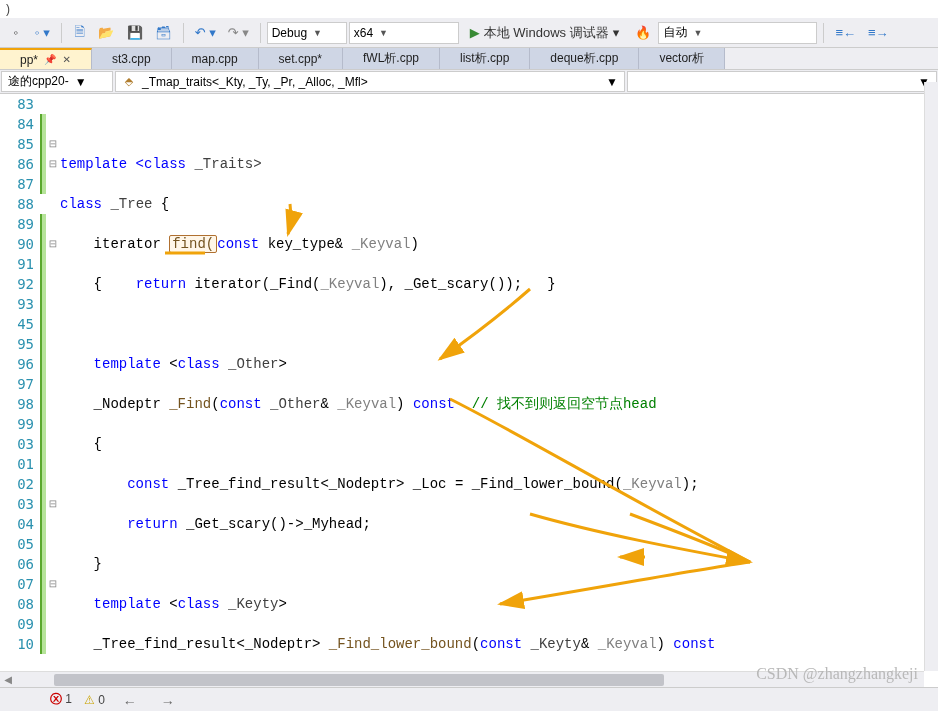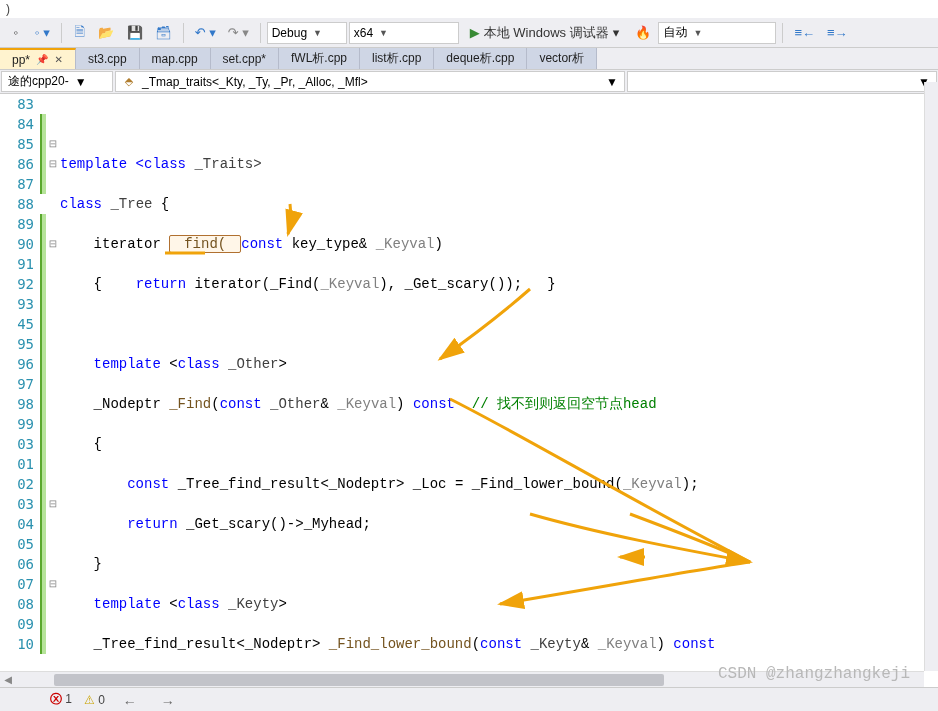--- a/index.html
+++ b/index.html
@@ -33,21 +33,21 @@
     display: inline-flex; align-items: center;
     height: 22px; background: #fff; border: 1px solid #ccc;
     padding: 0 4px; font-size: 12px; gap: 6px;
   }
   .dropdown .chev { font-size: 9px; color: #555; }
   .play { color: #388a34; margin-right: 4px; }
   .tabstrip {
     display: flex; height: 22px; background: #eeeef2; border-bottom: 1px solid #ccc;
   }
   .tab {
-    display: flex; align-items: center; padding: 0 12px;
+    display: flex; align-items: center; padding: 0 20px;
     font-size: 12px; color: #1e1e1e; background: #cfd6e5;
     border-right: 1px solid #b5bbcb;
   }
   .tab.active {
     background: #fff3cf; border-top: 2px solid #f0a30a;
   }
   .pin { font-size: 10px; margin-left: 6px; color: #555; }
   .navbar {
     display: flex; height: 24px; background: #eeeef2; border-bottom: 1px solid #ccc;
     align-items: stretch;
@@ -83,21 +83,21 @@
     font-family: Consolas, "Courier New", monospace;
     font-size: 14px; line-height: 20px; white-space: pre;
     color: #000; flex: 1; position: relative; overflow: hidden;
   }
   .code .row { height: 20px; }
   .kw { color: #0000ff; }
   .type { color: #404040; }
   .func { color: #74531f; }
   .cmt { color: #008000; }
   .param { color: #808080; }
-  .findbox { border: 1px solid #b07030; border-radius: 2px; padding: 0 14px; background: #fff6e8;}
+  .findbox { border: 1px solid #b07030; border-radius: 2px; padding: 0 2px; background: #fff6e8;}
   .statusbar {
     position: absolute; left: 0; right: 0; bottom: 0; height: 24px;
     background: #eeeef2; border-top: 1px solid #ccc;
     display: flex; align-items: center; padding: 0 10px; gap: 12px;
     font-size: 12px; color: #444;
   }
   .errico { color: #c00; font-weight: bold; }
   .warnico { color: #c9a300; }
   .navarr { color: #666; font-size: 14px; margin: 0 6px; }
   .hscroll {
@@ -105,22 +105,22 @@
     background: #eeeef2; border-top: 1px solid #ddd;
     display: flex; align-items: center;
   }
   .hscroll .thumb { position: absolute; left: 54px; width: 610px; height: 12px; background: #c2c3c9; top: 2px; border-radius: 2px;}
   .hscroll .arr { width: 16px; text-align: center; color: #888; font-size: 10px;}
   .vscroll {
     position: absolute; right: 0; top: 82px; bottom: 40px; width: 14px;
     background: #eeeef2; border-left: 1px solid #ddd;
   }
   .watermark {
-    position: absolute; right: 28px; bottom: 28px; color: #b8b8b8;
-    font-size: 16px; font-family: Liberation Mono, monospace;
+    position: absolute; right: 20px; bottom: 28px; color: #b8b8b8;
+    font-size: 16px; font-family: Liberation Serif, serif;
   }
   
   .anno { position: absolute; pointer-events: none; }
   .structicon { color:#b07d2e; }
 </style>
 </head>
 <body>
 
 <div class="menutop">)</div>
 
@@ -143,21 +143,21 @@
   <div class="dropdown" style="width:110px">
     <span>x64</span>
       <span class="chev">▼</span>
   </div>
   <span class="tbtn" style="padding:0 8px">
     <span class="play">▶</span>
     <span>本地 Windows 调试器</span>
     <span class="chev" style="margin-left:4px">▾</span>
   </span>
   <span class="tbtn" style="color:#d16900">🔥</span>
-  <div class="dropdown" style="width:118px">
+  <div class="dropdown" style="width:159px">
     <span>自动</span>
       <span class="chev">▼</span>
   </div>
   <span class="sep"></span>
   <span class="tbtn" style="color:#3278c9">≡←</span>
   <span class="tbtn" style="color:#3278c9">≡→</span>
 </div>
 
 <div class="tabstrip">
   <div class="tab active">

